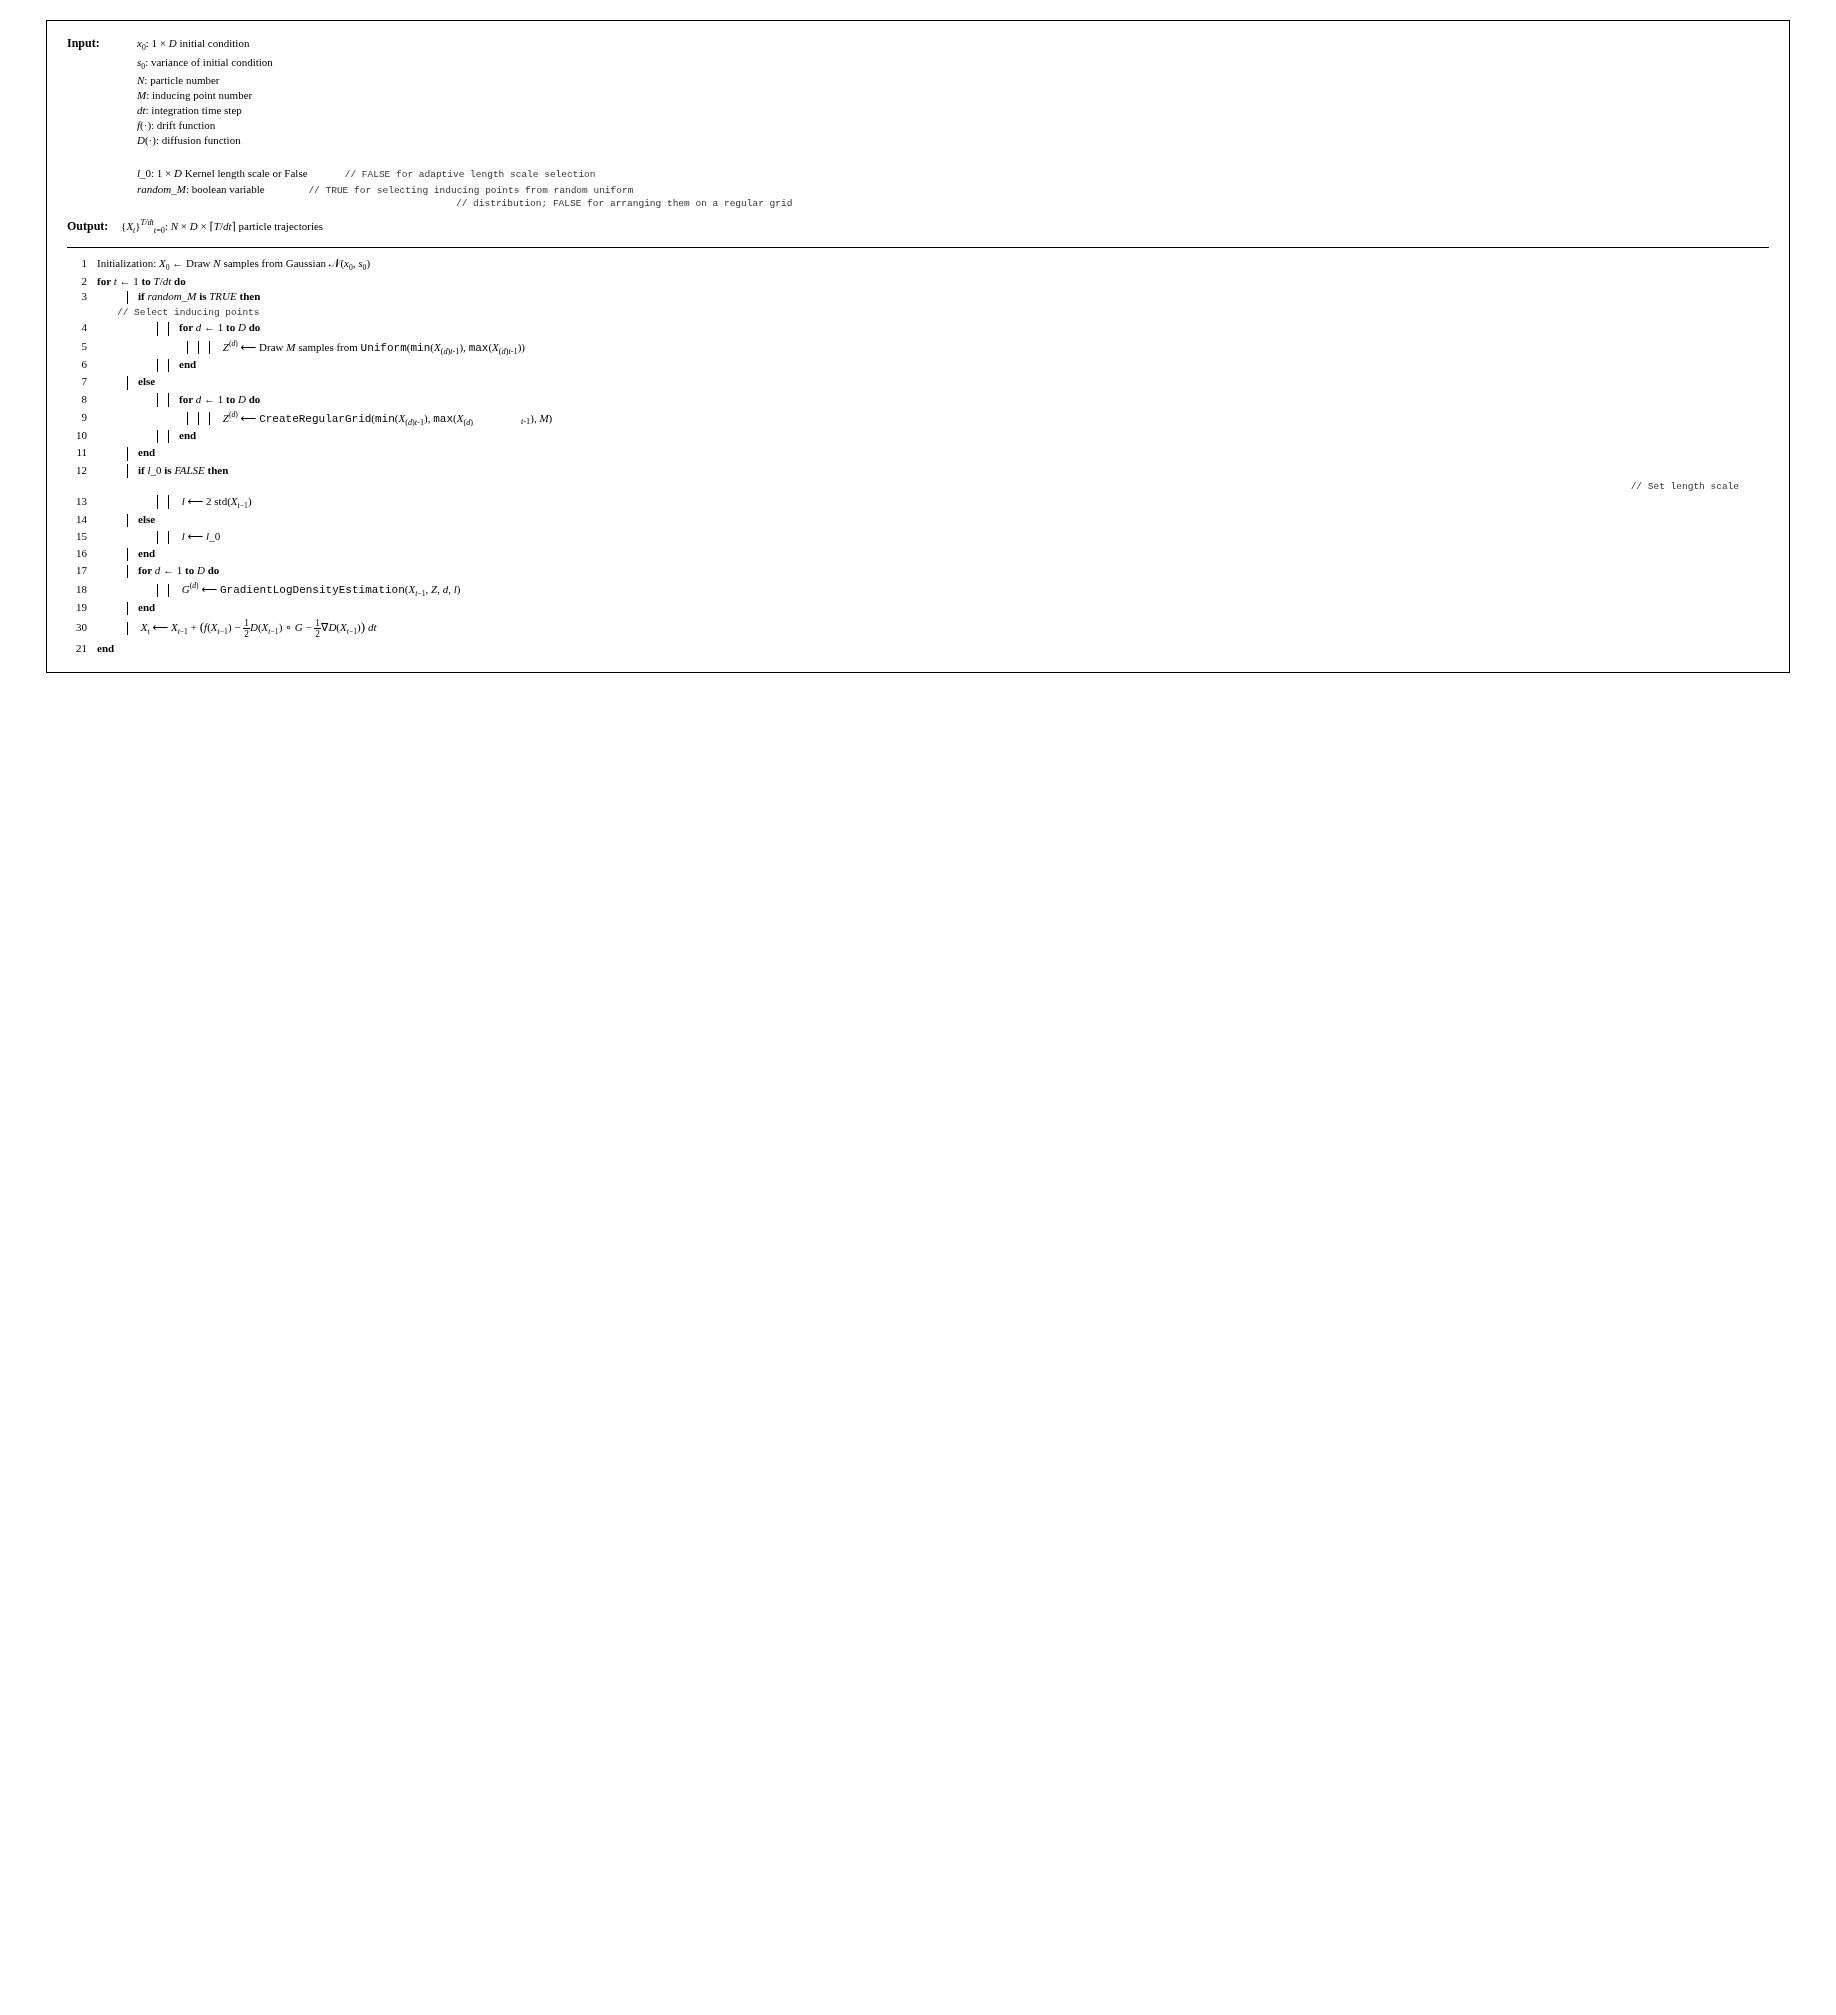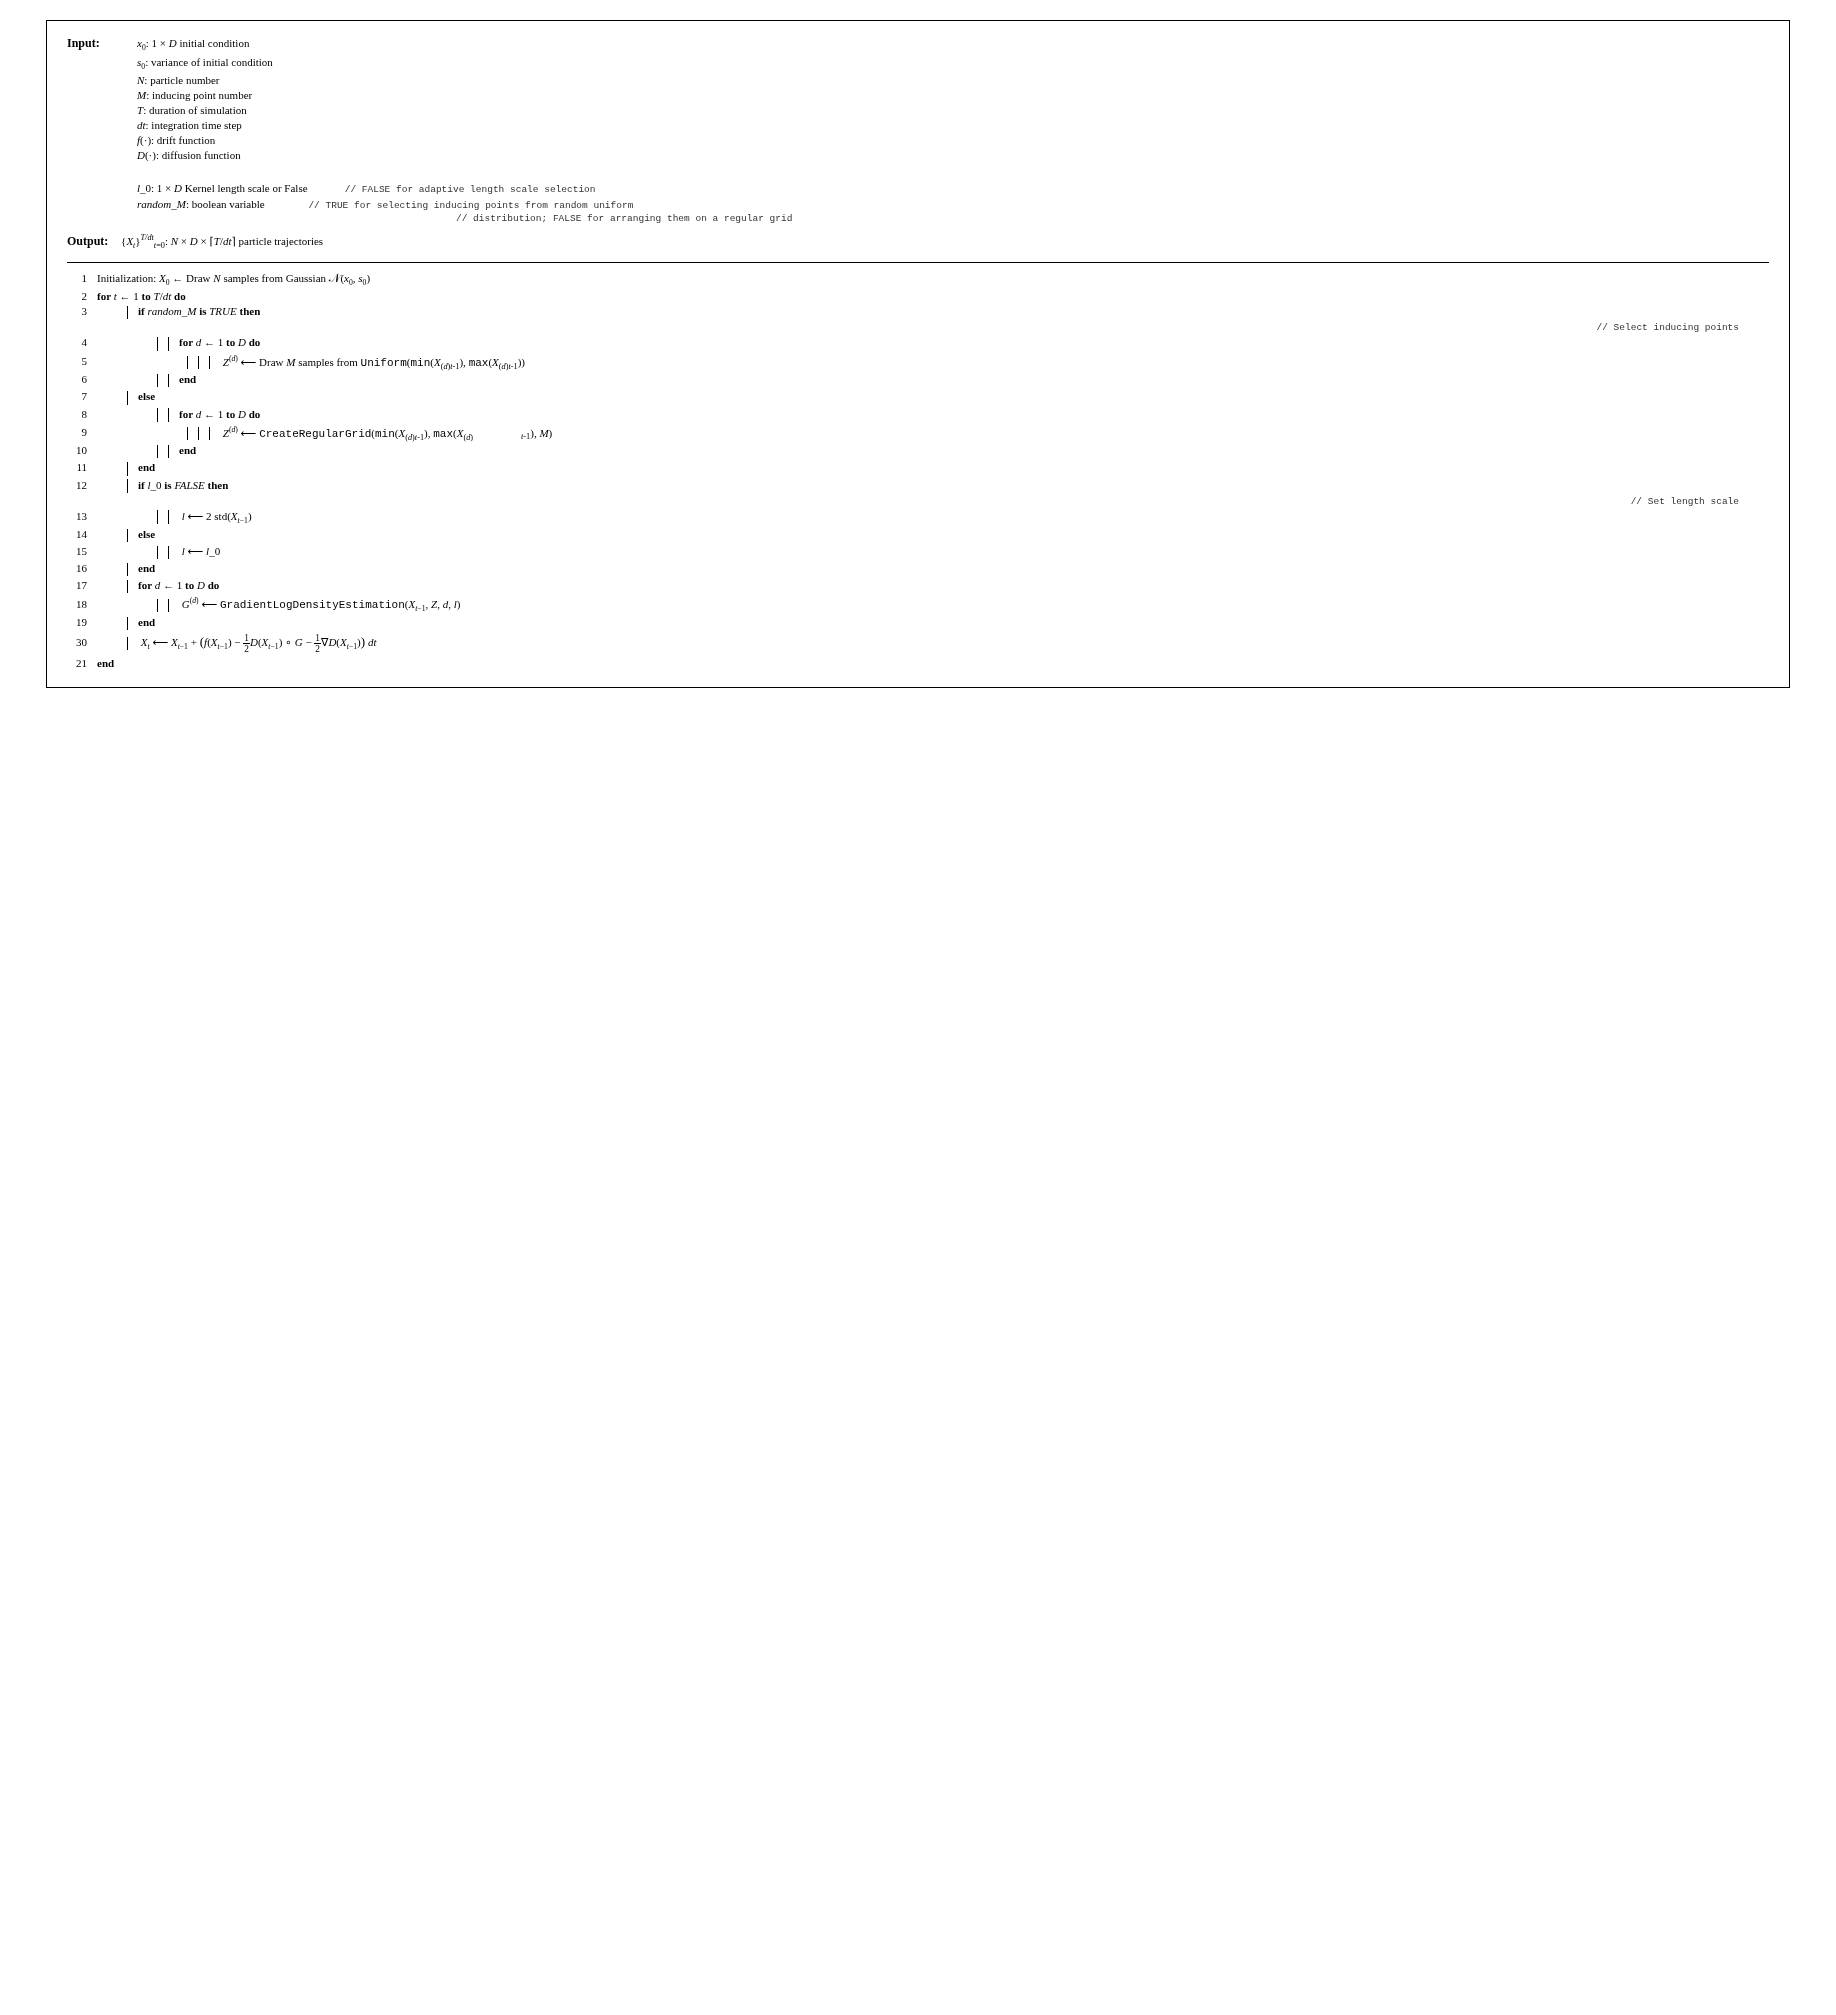--- a/index.html
+++ b/index.html
@@ -82,23 +82,20 @@
       <div style="margin-bottom:3px;">
         <span class="italic">s</span><sub>0</sub>: variance of initial condition
       </div>
       <div style="margin-bottom:3px;">
         <span class="italic">N</span>: particle number
       </div>
       <div style="margin-bottom:3px;">
         <span class="italic">M</span>: inducing point number
       </div>
       <div style="margin-bottom:3px;">
-        <span class="italic">T</span>: duration of simulation
-      </div>
-      <div style="margin-bottom:3px;">
         <span class="italic">dt</span>: integration time step
       </div>
       <div style="margin-bottom:3px;">
         <span class="italic">f</span>(·): drift function
       </div>
       <div style="margin-bottom:21px;">
         <span class="italic">D</span>(·): diffusion function
       </div>
       <div style="margin-bottom:3px; display:flex; align-items:baseline;">
         <span style="min-width:140px;"><span class="italic">l</span>_0: 1 × <span class="italic">D</span> Kernel length scale or False</span>
@@ -148,21 +145,21 @@
 
     <div class="code-line">
       <span class="line-num">3</span>
       <span class="line-content indent1">
         <span class="vert-bar"></span><span class="bold">if</span> <span class="italic">random_M</span> <span class="bold">is</span> <span class="italic">TRUE</span> <span class="bold">then</span>
       </span>
     </div>
 
     <div class="code-line">
       <span class="line-num"></span>
-      <span class="line-content" style="display:flex; justify-content:flex-end; padding-right:30px;">
+      <span class="line-content" style="display:flex; justify-content:flex-start; padding-right:30px;">
         <span class="comment">// Select inducing points</span>
       </span>
     </div>
 
     <div class="code-line">
       <span class="line-num">4</span>
       <span class="line-content indent2">
         <span class="vert-bar"></span><span class="vert-bar"></span><span class="bold">for</span> <span class="italic">d</span> ← 1 <span class="bold">to</span> <span class="italic">D</span> <span class="bold">do</span>
       </span>
     </div>

